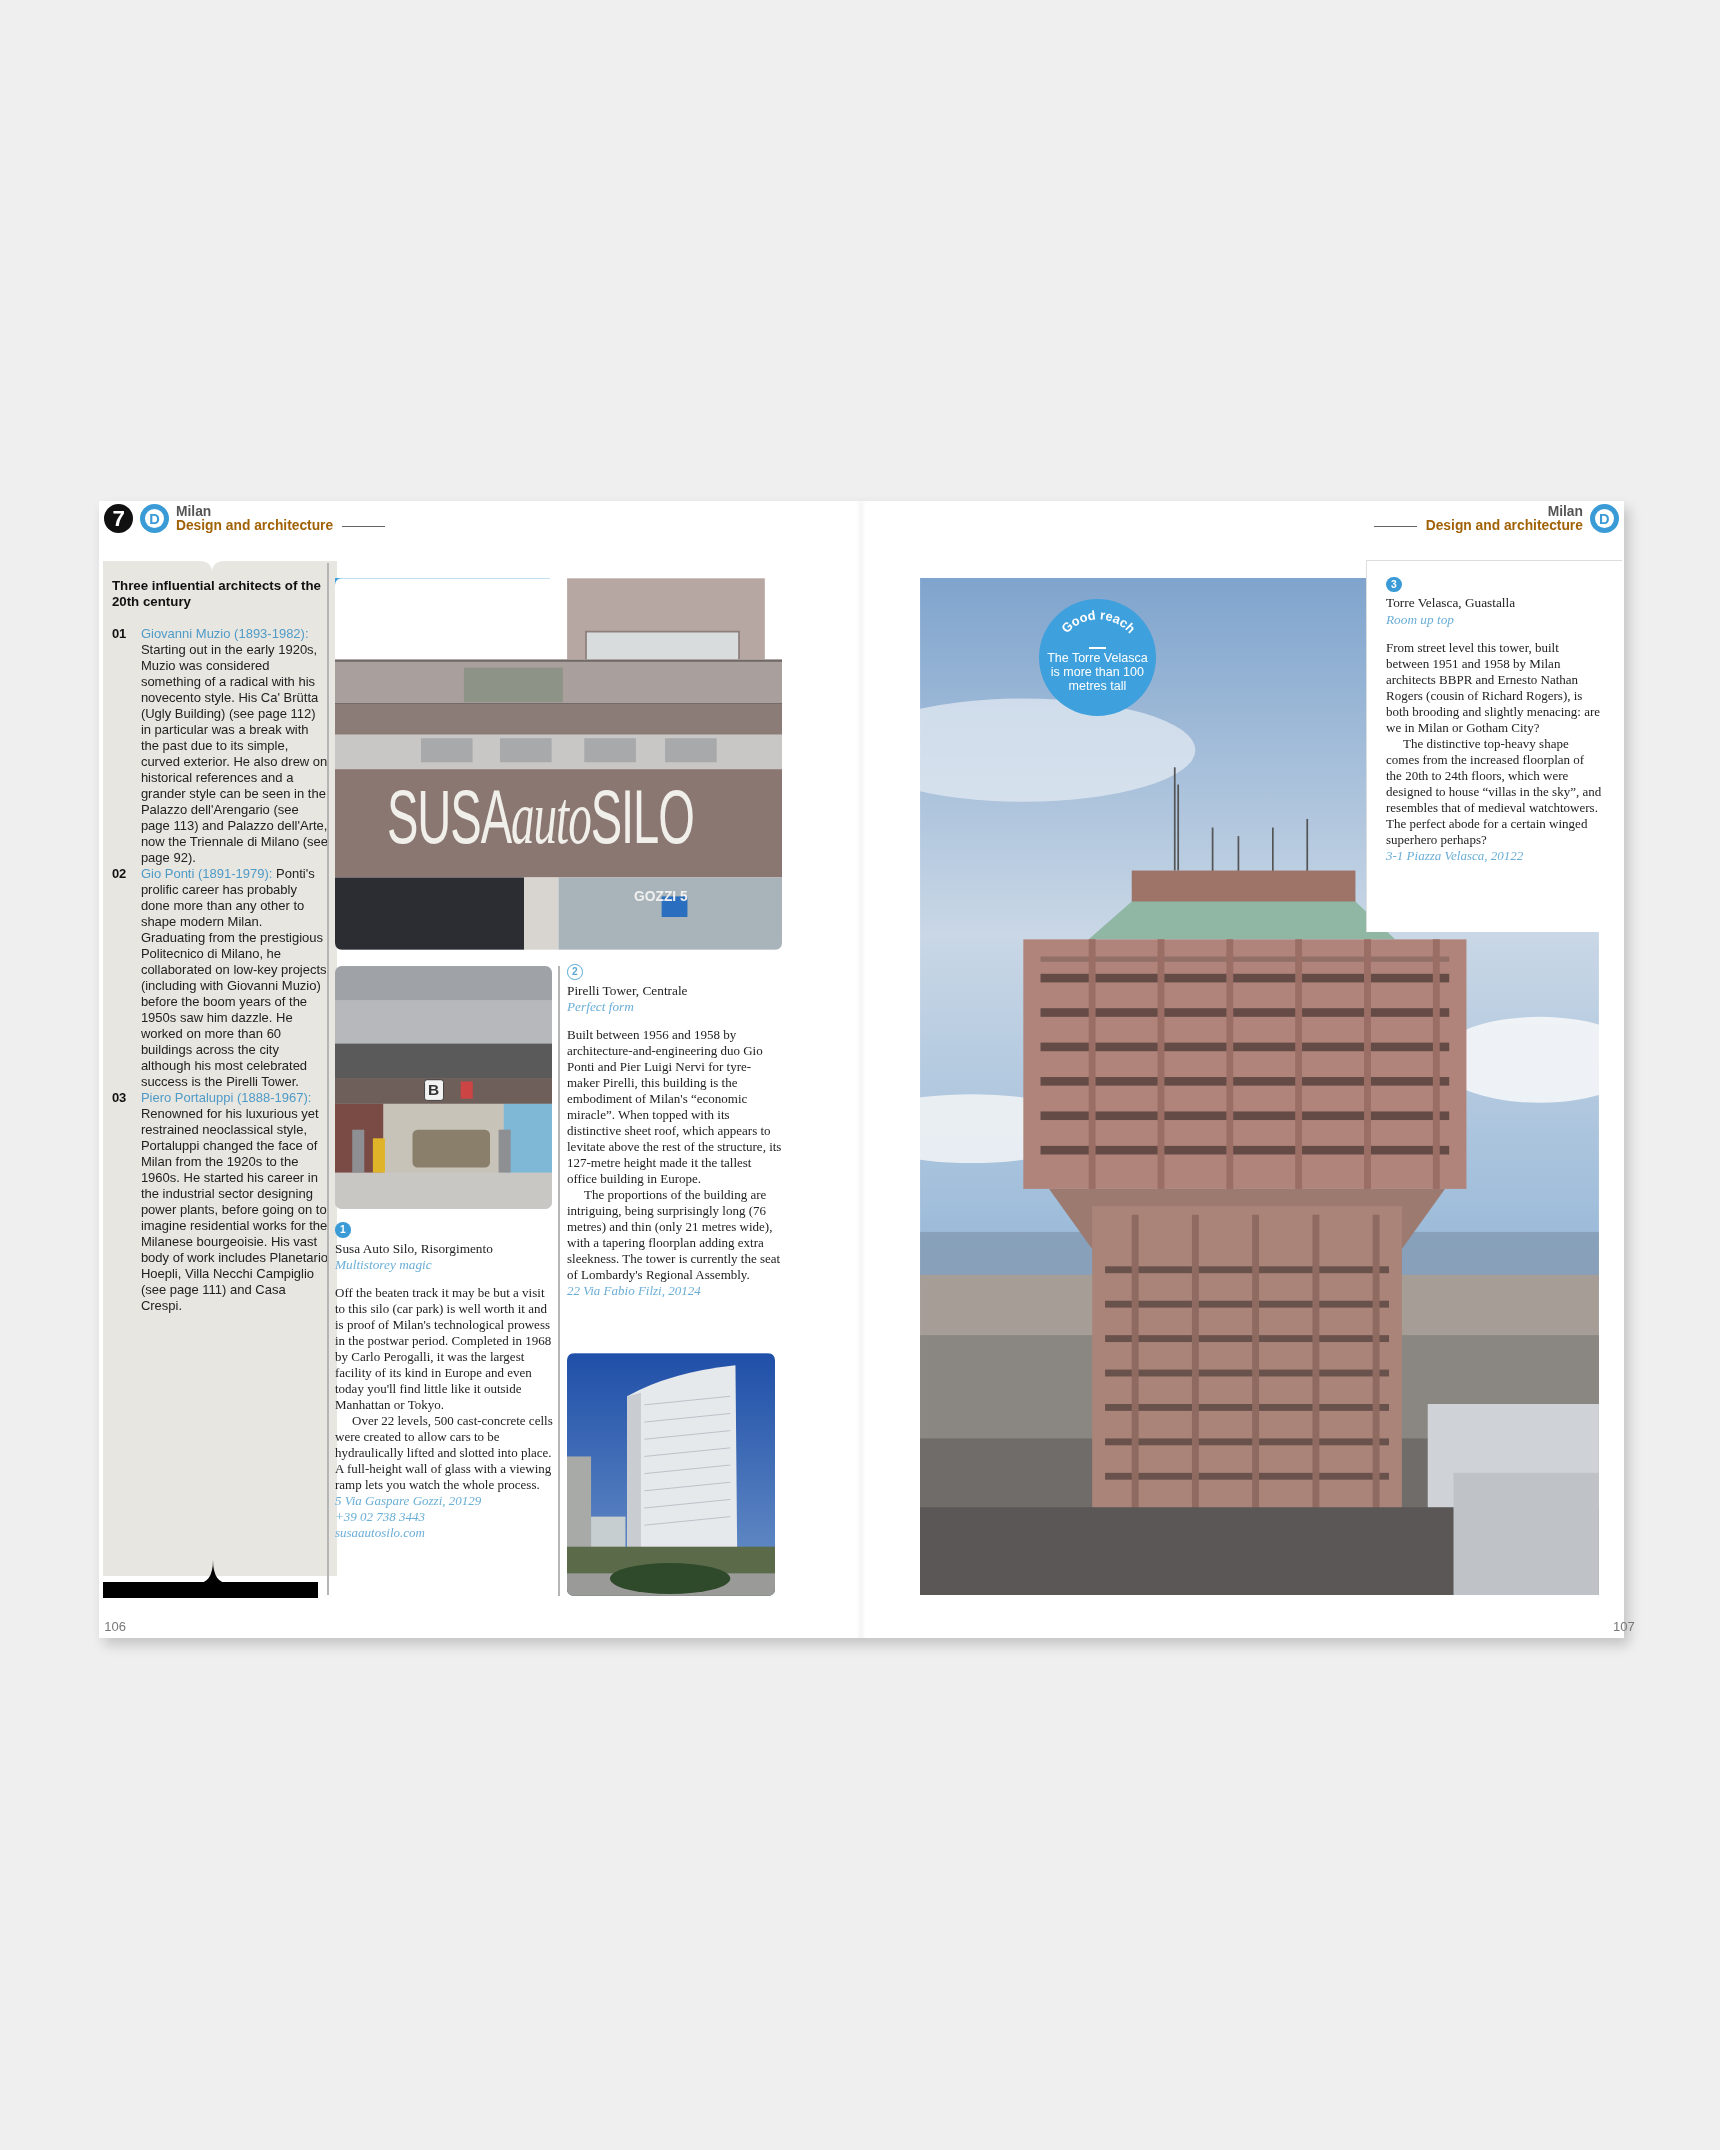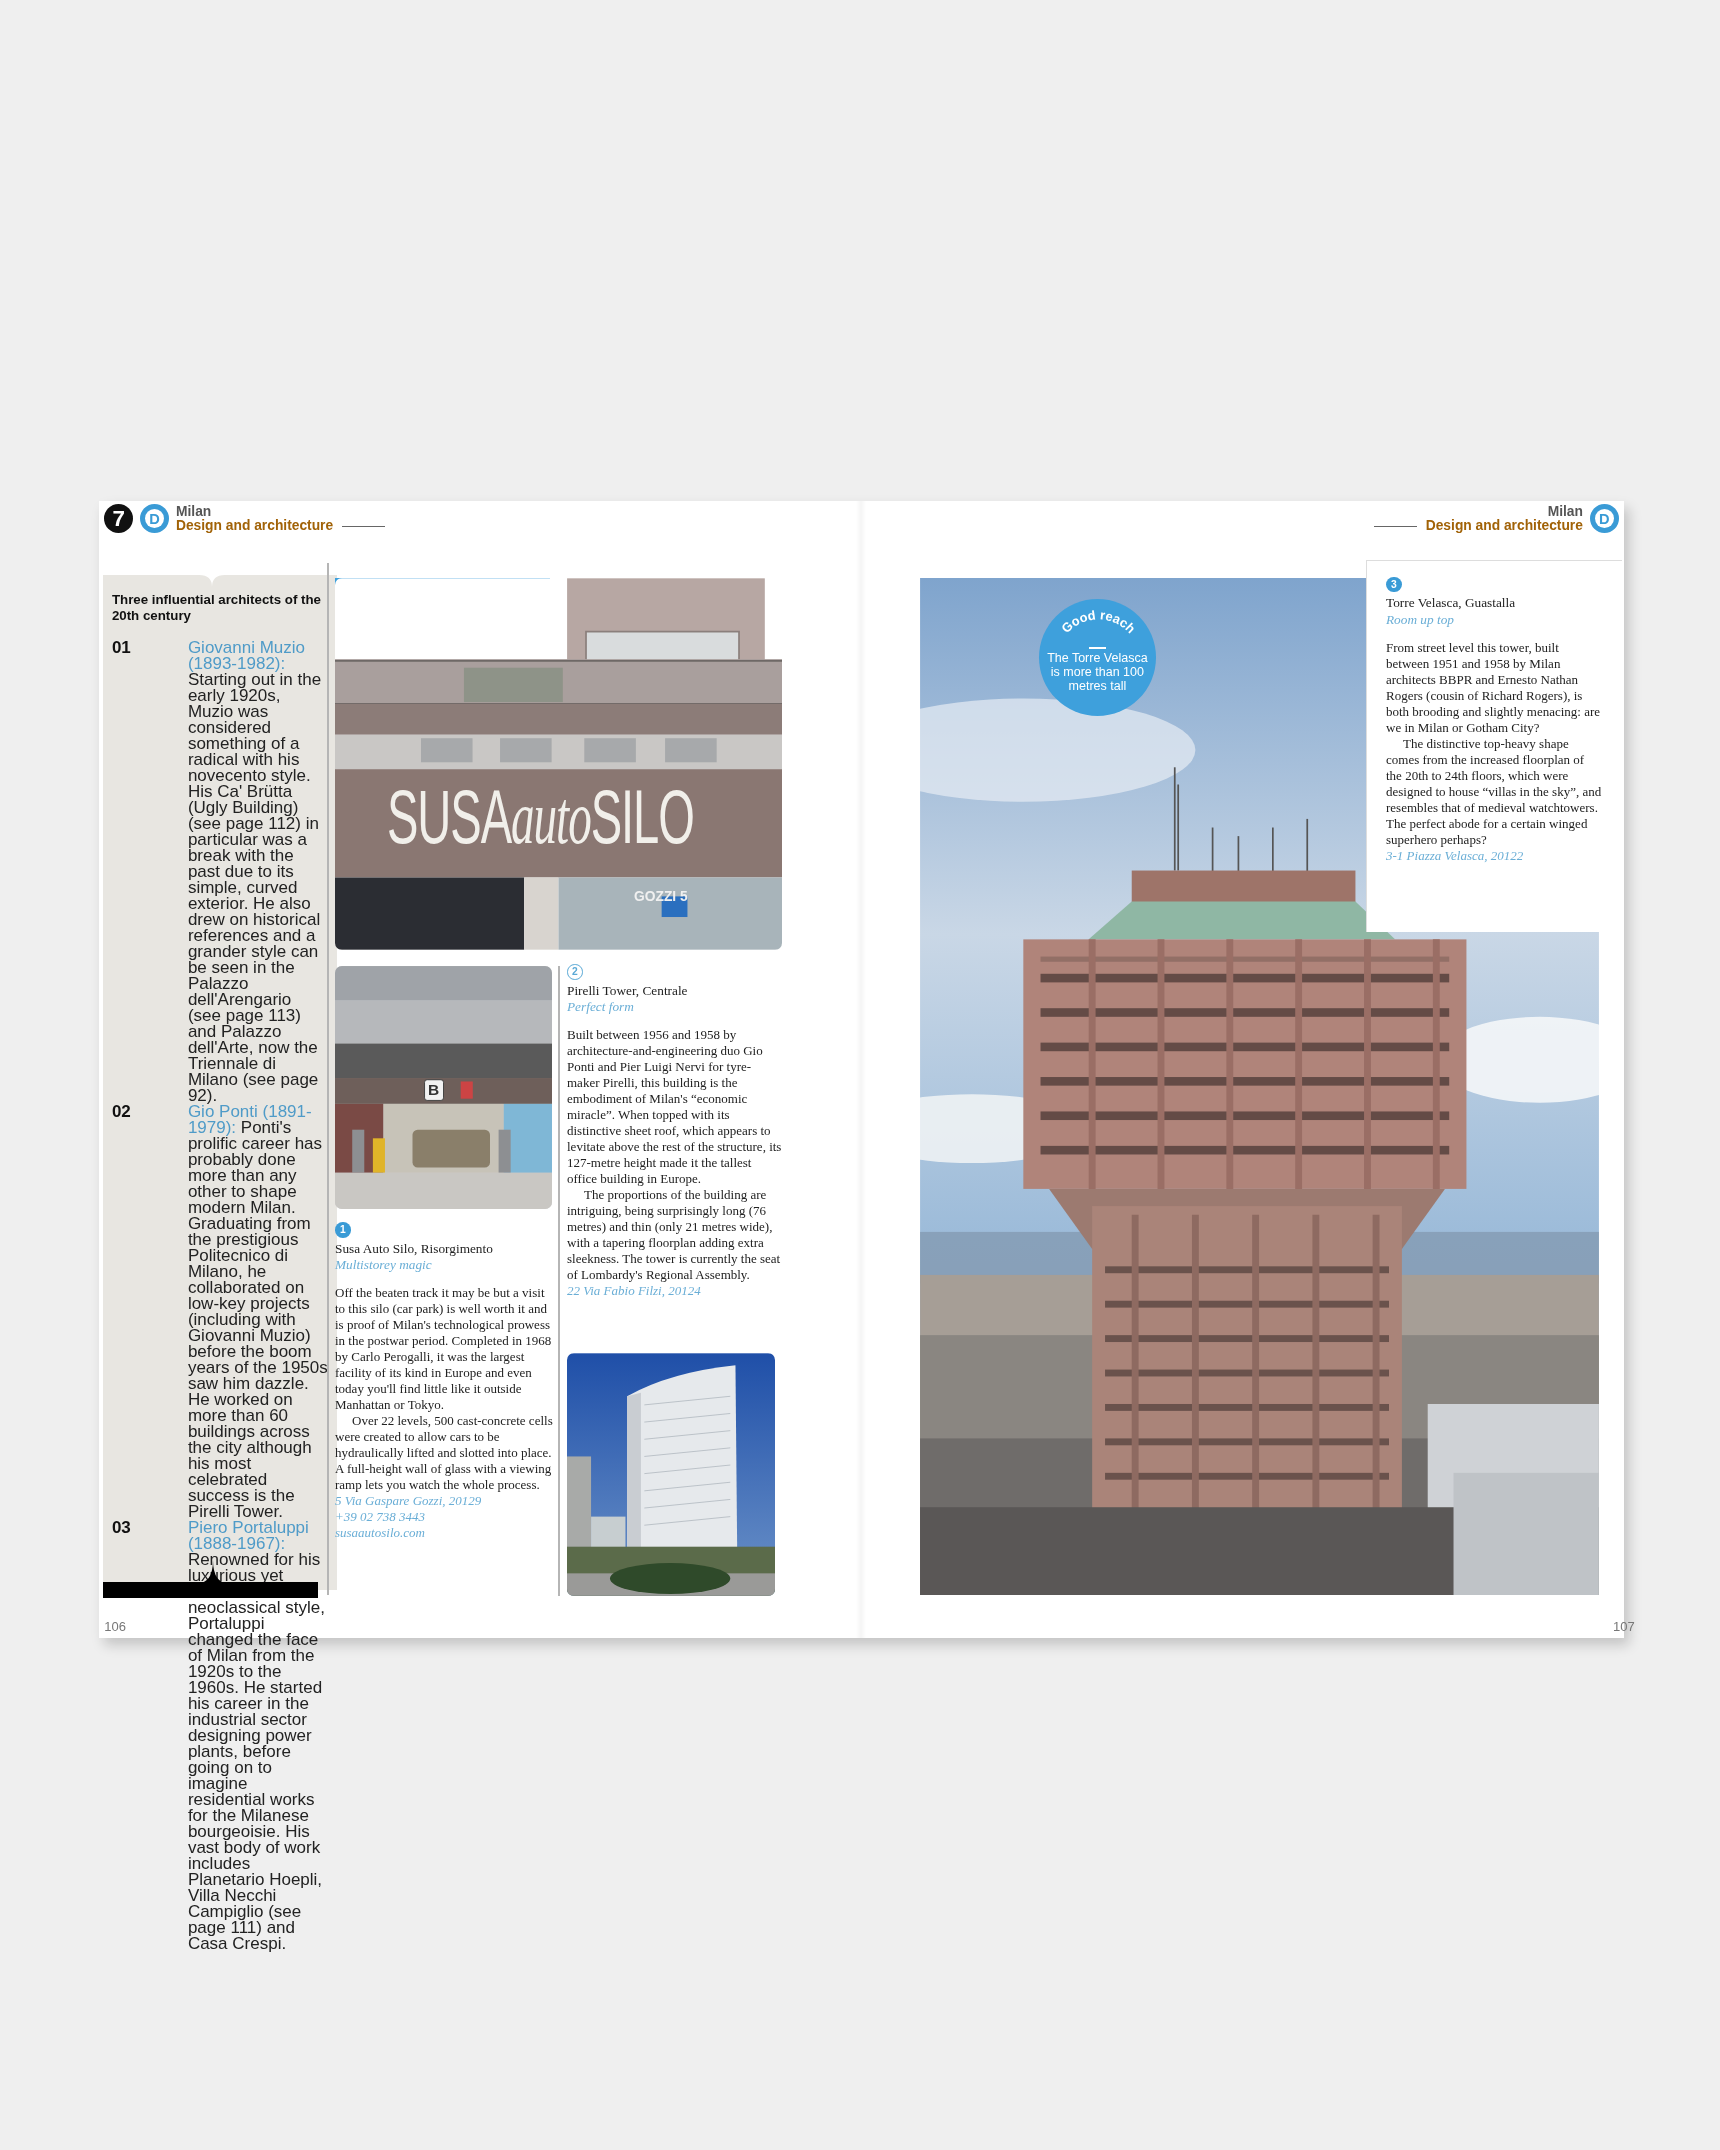--- a/index.html
+++ b/index.html
@@ -39,28 +39,28 @@
     .sec-badge span { background:#fff; color:#3a9bd6; border-radius:50%; width:19px; height:19px; display:flex; align-items:center; justify-content:center; font-size:14.6px; }
     .hdr-text { margin-left: 6.9px; line-height: 13.8px; }
     .hdr-city { font-size: 13.8px; font-weight: bold; color: #555; }
     .hdr-sec { font-size: 13.8px; font-weight: bold; color: #a16207; }
     .hdr-rule { display: inline-block; width: 43px; height: 0.9px; background: #666; vertical-align: middle; margin: 0 8.6px; }
     .hdr-right { position: absolute; right: 5.2px; top: 3.4px; display: flex; align-items: center; }
     .hdr-right .hdr-text { text-align: right; margin-left: 0; margin-right: 6.9px; }
 
     
     .sidebar {
-      position: absolute; left: 4.3px; top: 74px; width: 234px; height: 1015px;
+      position: absolute; left: 4.3px; top: 60px; width: 234px; height: 1015px;
       background: #e8e6e1; box-sizing: border-box; padding: 17px 8.6px 0 8.6px;
     }
     .sidebar-notch {
       position: absolute; left: 96px; top: 0; width: 26px; height: 12px;
     }
     .sidebar-title { font-size: 13.3px; font-weight: bold; color: #111; line-height: 16.3px; margin-bottom: 15.5px; }
-    .arch-item { display: flex; font-size: 17px; line-height: 16px; color: #222; gap: 47px; }
+    .arch-item { display: flex; font-size: 13px; line-height: 16px; color: #222; }
     .arch-num { width: 29px; flex: none; font-weight: bold; color: #111; }
     .arch-name { color: #4f9bc8; }
     .sidebar-foot {
       position: absolute; left: 4.3px; top: 1081px; width: 215px; height: 15.5px; background: #000;
     }
     .sidebar-foot-notch { position:absolute; left:93px; top:-22.4px; width:34px; height:24px; }
 
     
     .col-divider { position: absolute; width: 1.7px; background: #b5b5b5; }
     .boom-box {

